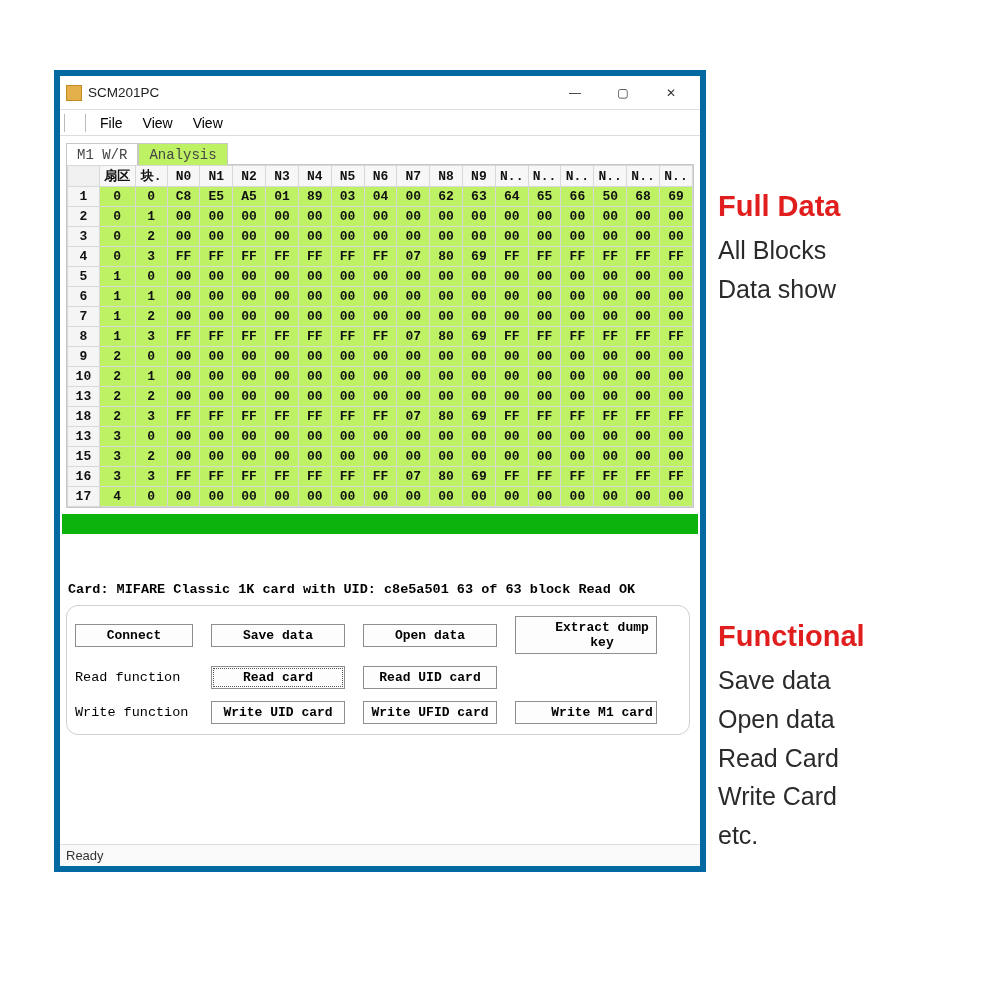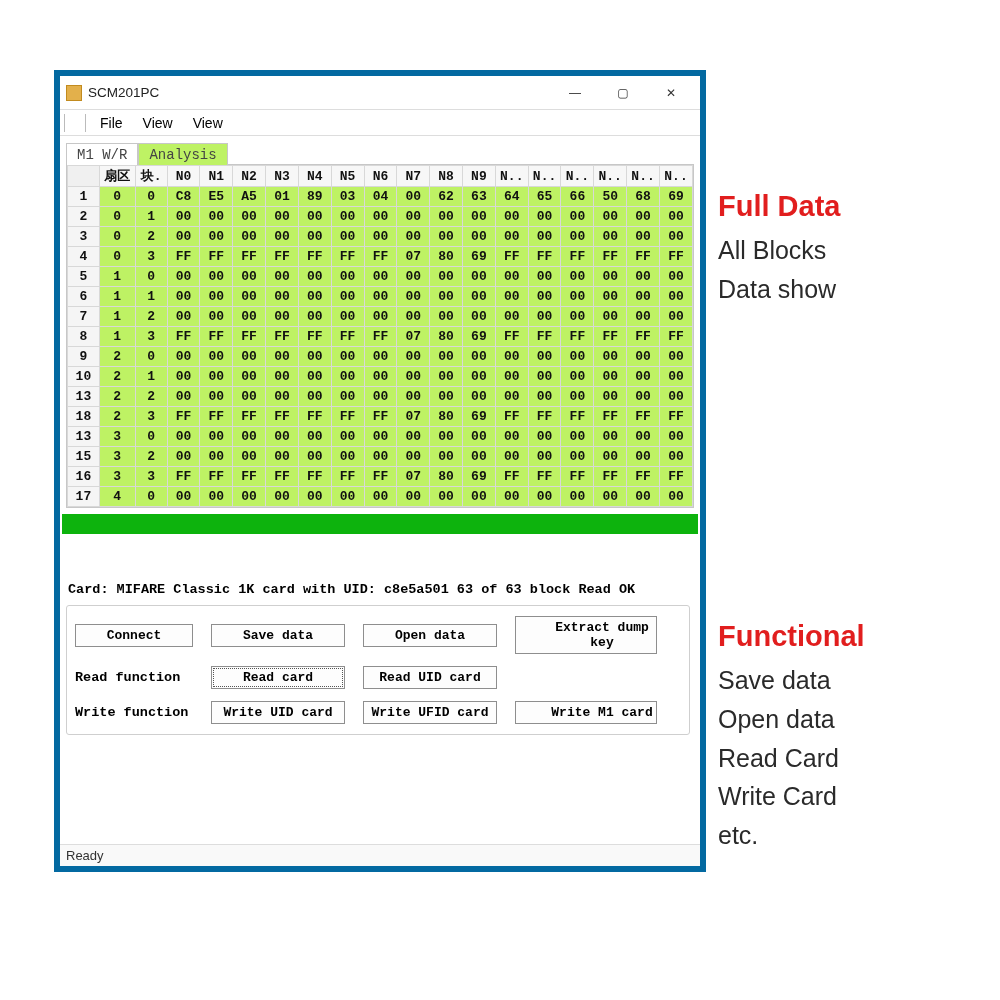--- a/index.html
+++ b/index.html
@@ -105,30 +105,30 @@
   col.bytec{width:31px;}
   .progress{height:20px;background:#0db30d;margin:6px -4px 0 -4px;}
   .status-line{
     font-family:"SimSun","Courier New",monospace;
     font-size:13.5px;font-weight:bold;
     padding:12px 2px 8px 2px;
     margin-top:36px;
   }
   .button-panel{
     border:1px solid #cfcfcf;
-    border-radius:3px;
+    border-radius:12px;
     margin:0 4px 4px 0;
     padding:10px 8px 10px 8px;
   }
   .brow{display:flex;align-items:center;gap:18px;margin-bottom:12px;}
   .brow:last-child{margin-bottom:0;}
   .blabel{
     width:118px;
     font-family:"SimSun","Courier New",monospace;
-    font-size:13.5px;font-weight:bold;
+    font-size:13.5px;font-weight:normal;
   }
   .wbtn{
     font-family:"SimSun","Courier New",monospace;
     font-size:13px;font-weight:bold;
     background:#fdfdfd;
     border:1px solid #8e8e8e;
     padding:3px 0;
     cursor:pointer;
     text-align:center;
   }

